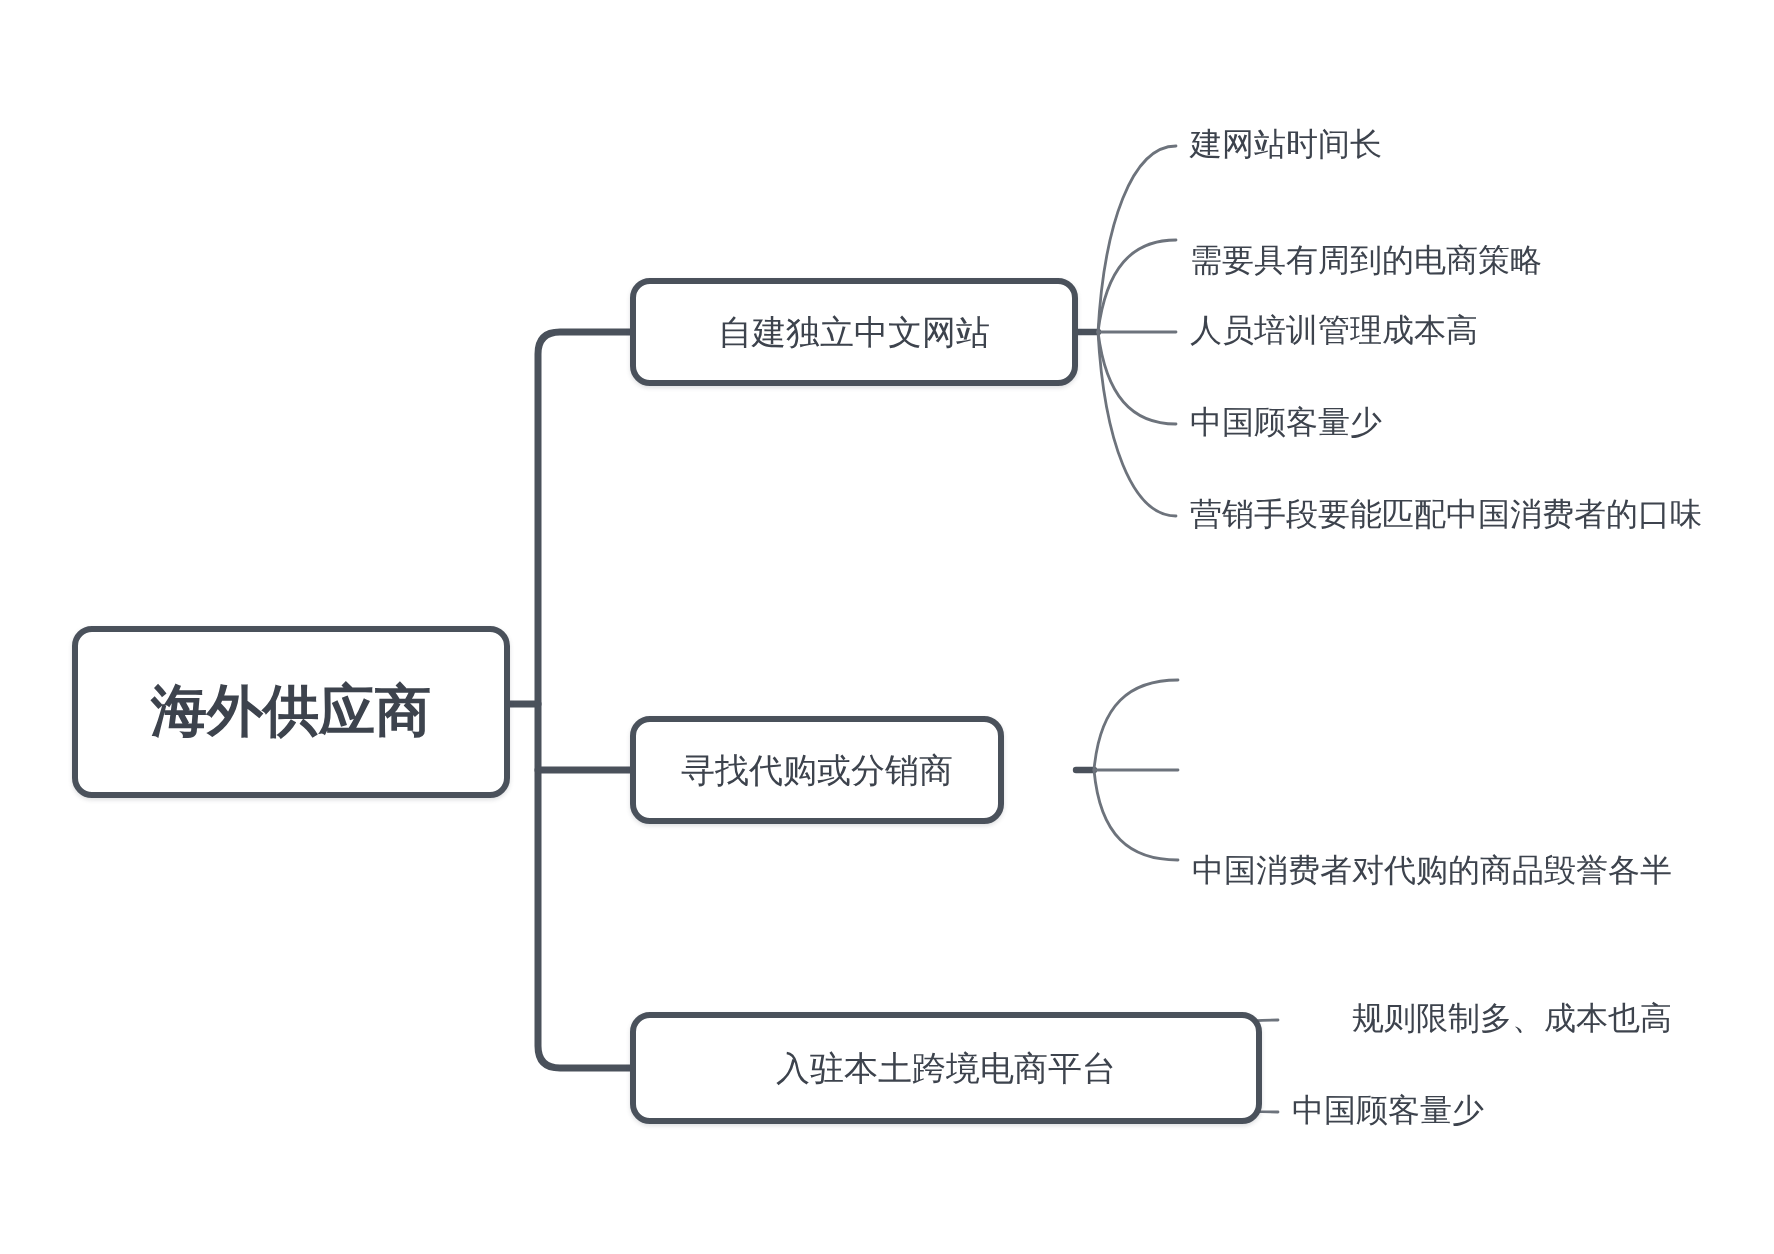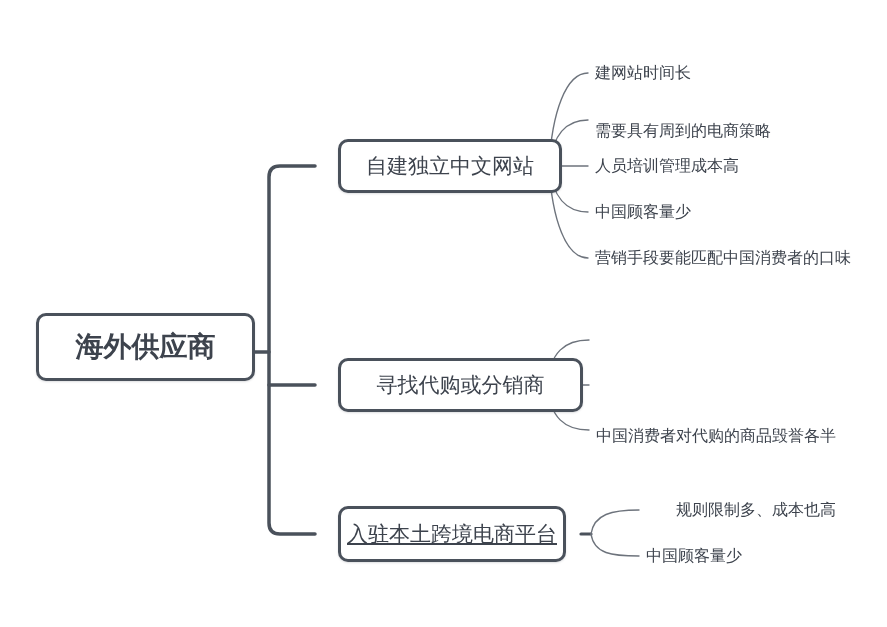--- a/index.html
+++ b/index.html
@@ -51,32 +51,31 @@
     justify-content: center;
     color: #3d434d;
     white-space: nowrap;
     box-shadow: 0 1px 2px rgba(70,78,88,0.18);
     cursor: default;
   }
   .node.root {
     left: 36px;
     top: 313px;
     width: 219px;
-    height: 68px;
+    height: 86px;
     font-size: 28px;
     font-weight: bold;
   }
   .node.branch {
-    font-size: 21px;
+    font-size: 17px;
     font-weight: normal;
-    margin-left: 23px;
   }
   .node.b1 { left: 315px; top: 139px; width: 224px; height: 54px; }
-  .node.b2 { left: 315px; top: 358px; width: 245px; height: 54px; justify-content: center; }
-  .node.b3 { left: 315px; top: 506px; width: 228px; height: 56px; text-decoration: underline; }
+  .node.b2 { left: 315px; top: 358px; width: 187px; height: 54px; justify-content: center; }
+  .node.b3 { left: 315px; top: 506px; width: 316px; height: 56px; }
   .leaf {
     position: absolute;
     transform: translateY(-50%);
     font-size: 16px;
     color: #3d434d;
     white-space: nowrap;
     cursor: default;
   }
 </style>
 </head>

